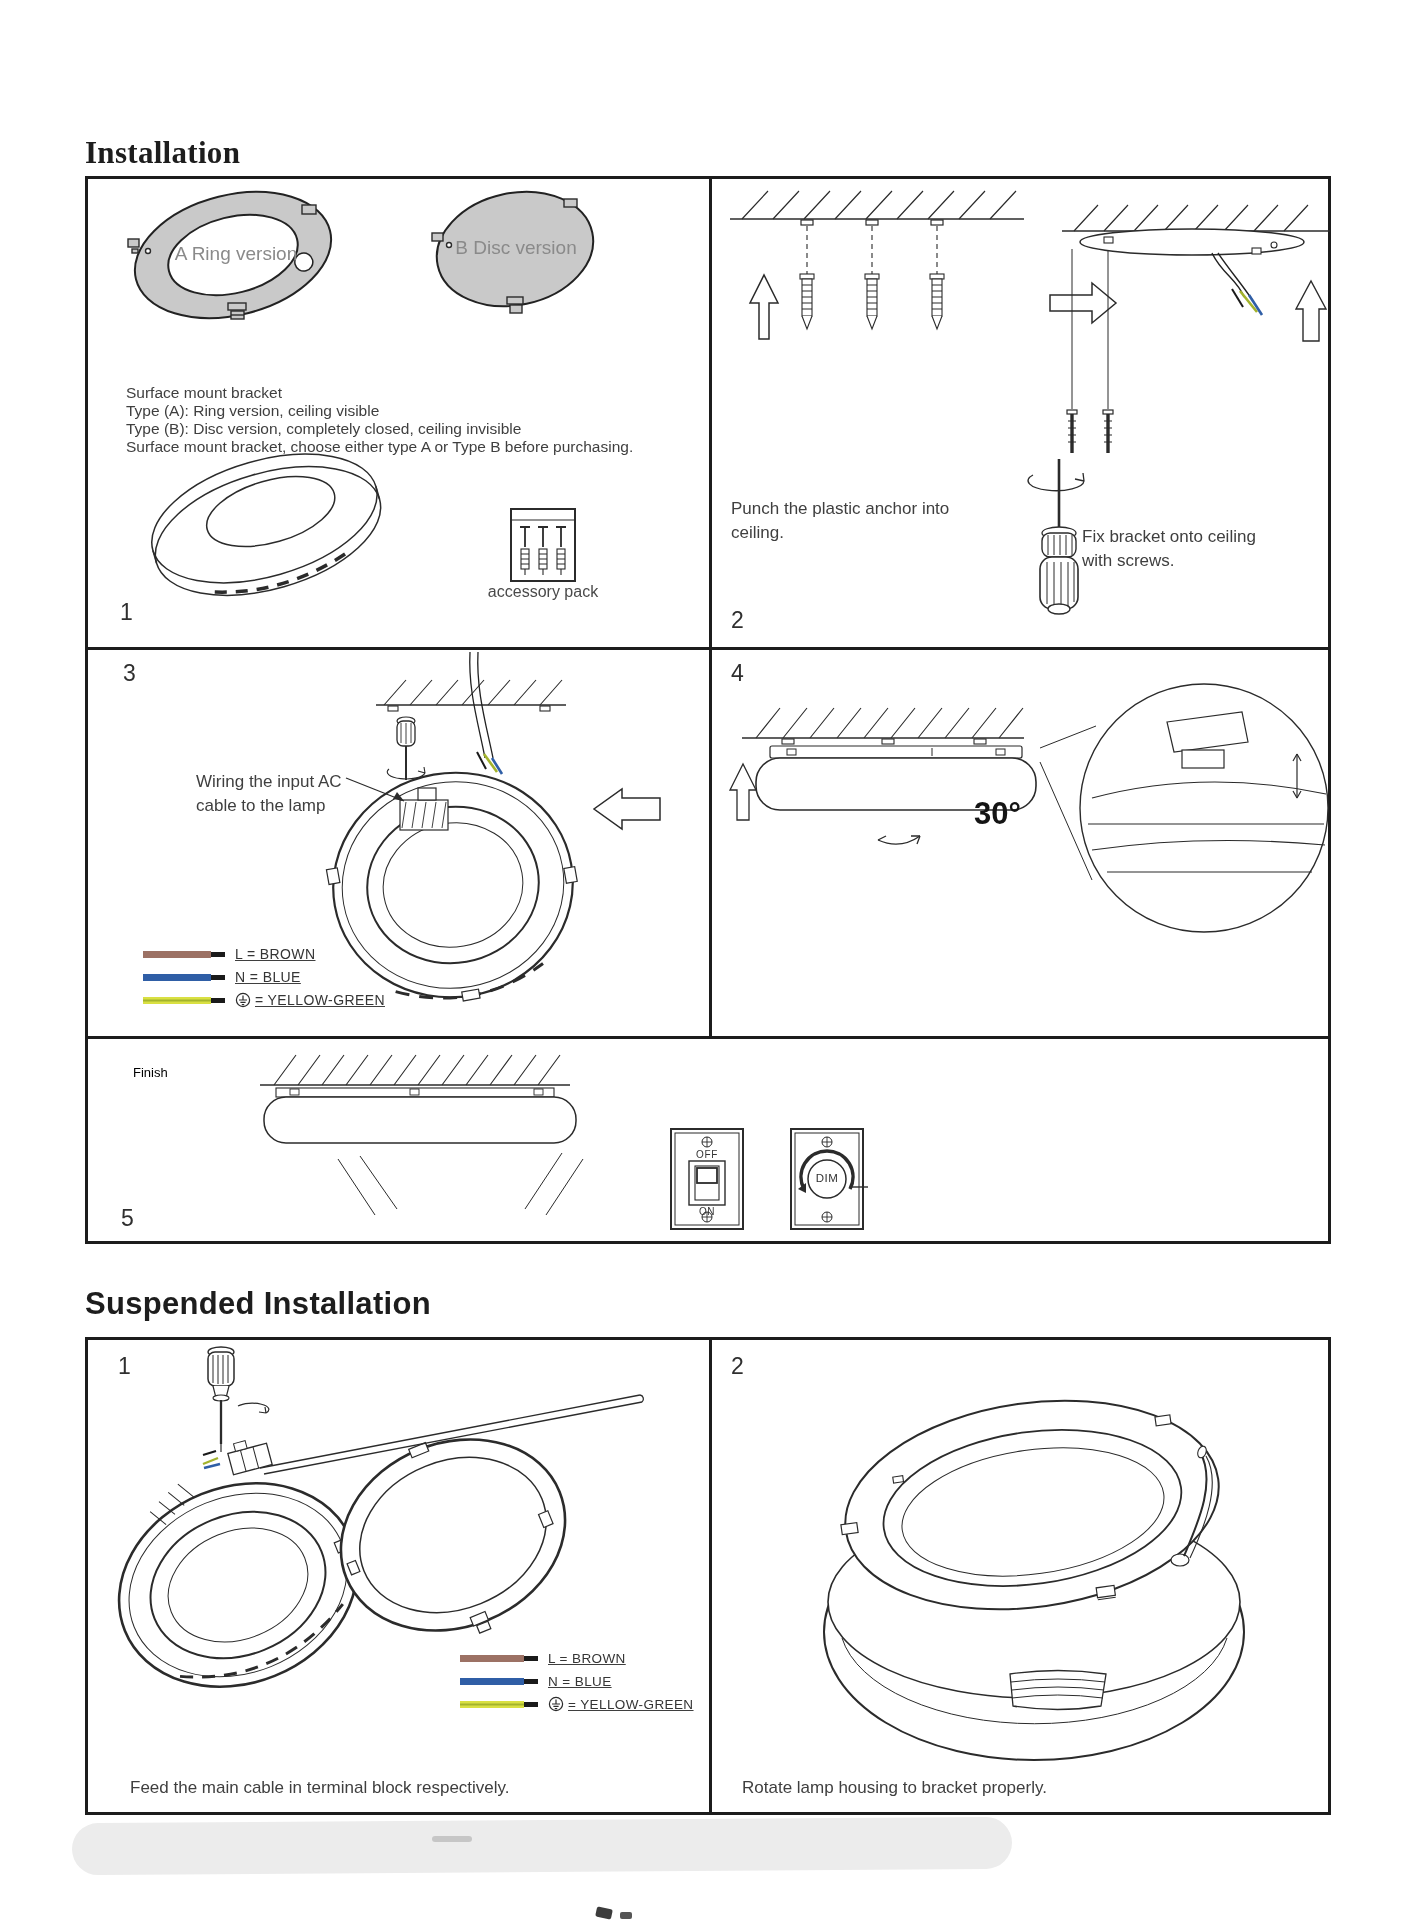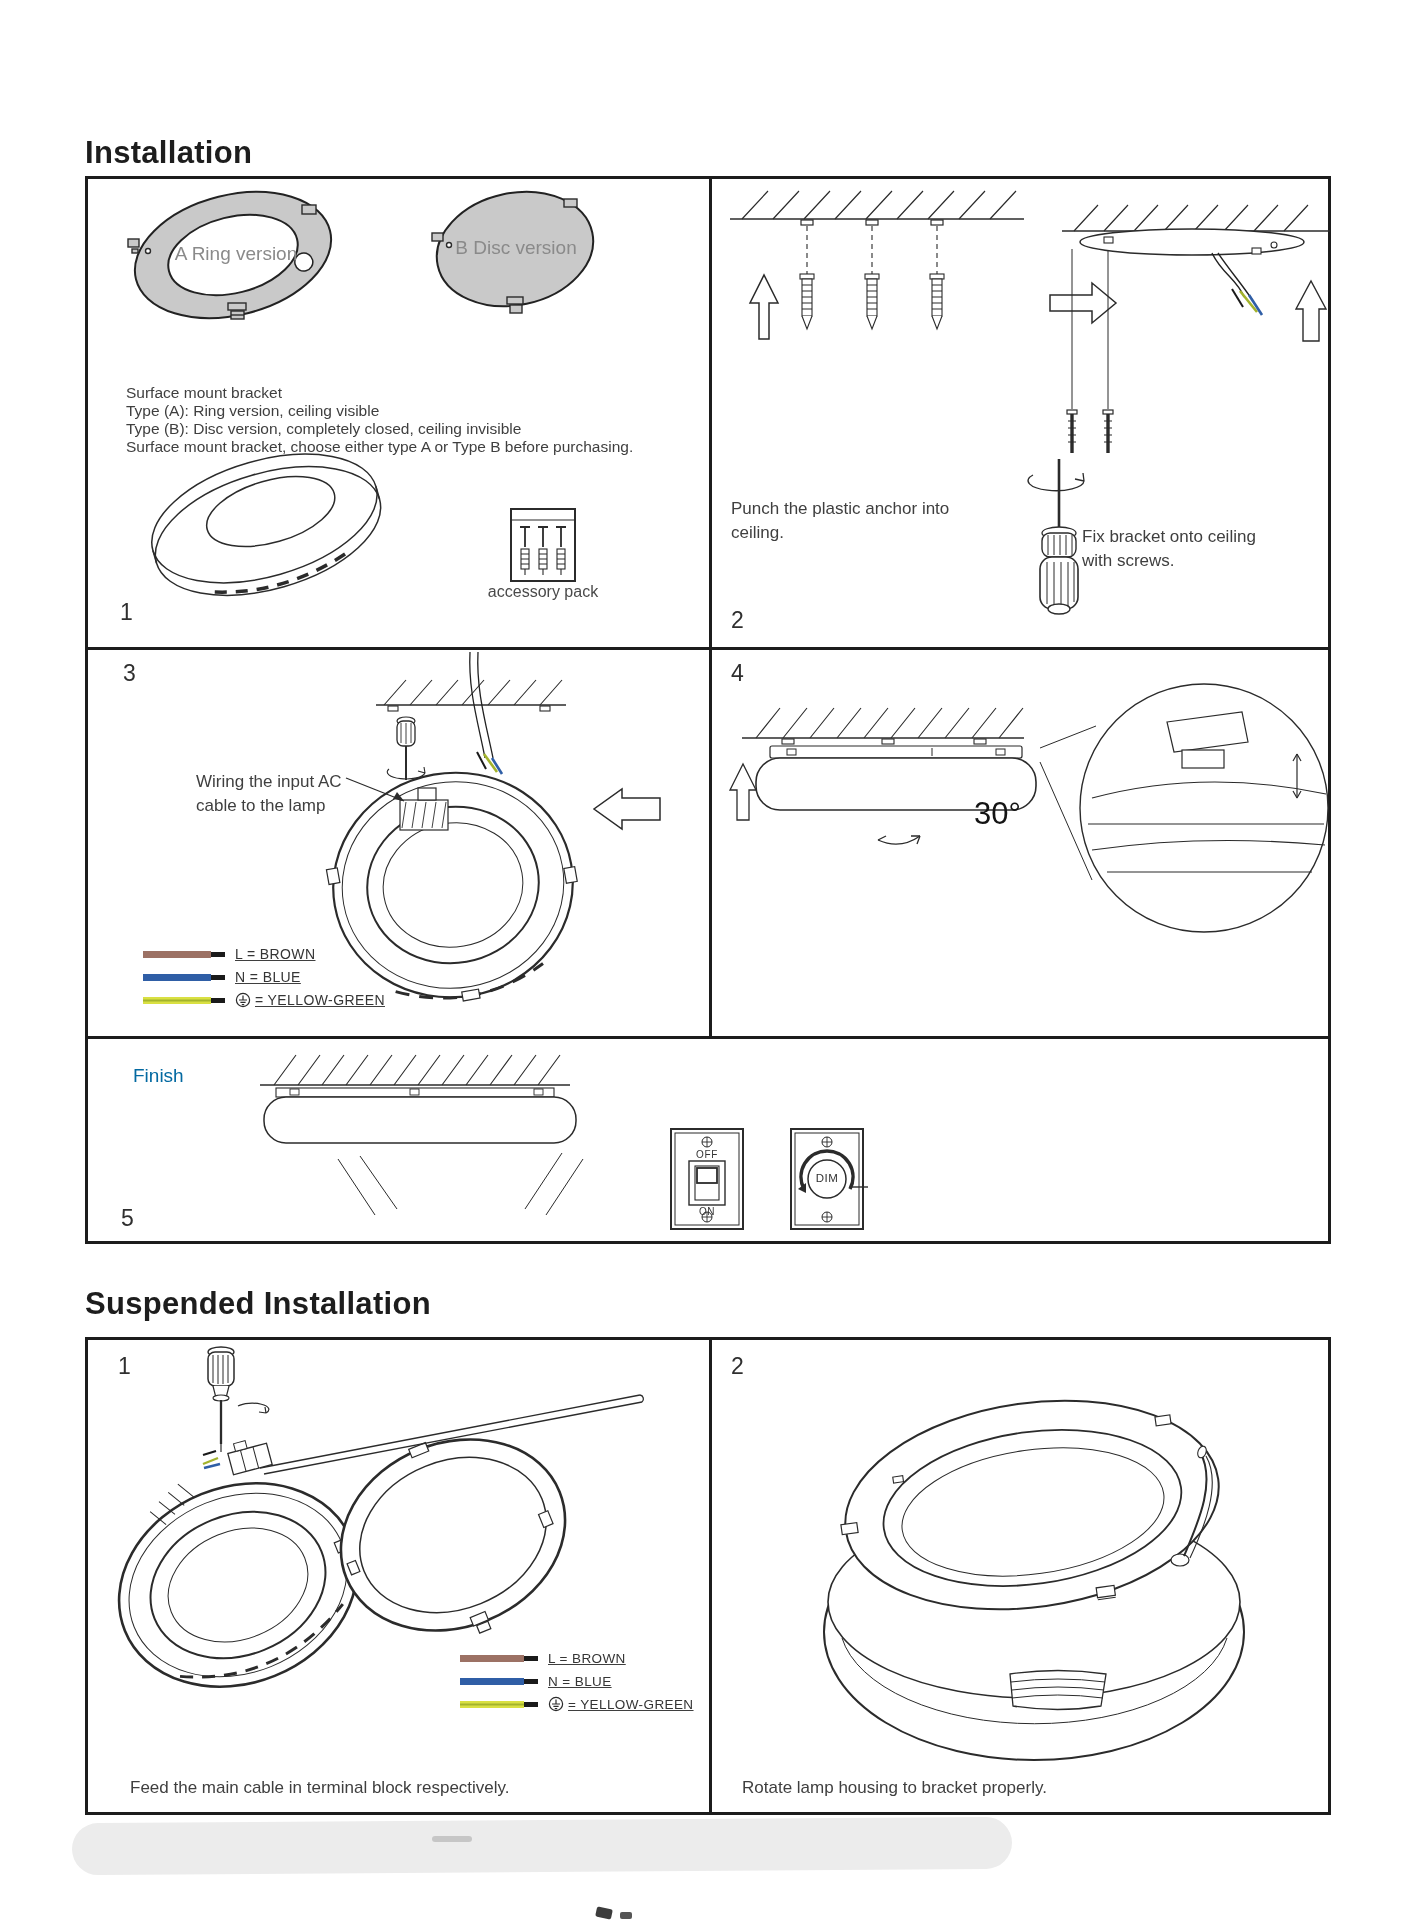--- a/index.html
+++ b/index.html
@@ -11,42 +11,42 @@
   .abs { position:absolute; }
   .sec-title { font-size:31px; font-weight:800; color:#1d1d1d; letter-spacing:.3px; }
   .box { position:absolute; border:3px solid #1c1c1c; background:#fff; }
   .panel { position:absolute; }
   .vdiv { position:absolute; width:3px; background:#1c1c1c; }
   .hdiv { position:absolute; height:3px; background:#1c1c1c; }
   .num { position:absolute; font-size:23px; color:#2f2f2f; }
   .cap { position:absolute; font-size:17px; line-height:24px; color:#3f3f3f; }
   .desc { position:absolute; font-size:15.5px; line-height:18px; color:#3f3f3f; }
   .oval-label { position:absolute; font-size:19px; color:#8a8a8a; text-align:center; }
-  .angle { position:absolute; font-size:31px; color:#141414; font-weight:400; }
-  .finish { position:absolute; font-size:19px; color:#0369a1; }
+  .angle { position:absolute; font-size:31px; color:#141414; font-weight:700; }
+  .finish { position:absolute; font-size:13px; color:#000000; }
   .acc-label { position:absolute; font-size:16px; color:#4a4a4a; text-align:center; }
   .legend { position:absolute;text-decoration:underline; }
   .legend-row { display:flex; align-items:center; margin-bottom:11px; height:12px; }
   .legend-row svg.bar { margin-right:8px; flex:0 0 auto; }
   .legend-row .lbl { font-size:14px; color:#353535; letter-spacing:.4px; white-space:nowrap; }
   .legend-row .earth { margin-right:4px; flex:0 0 auto; }
   .plate-label { position:absolute; width:72px; text-align:center; font-size:10px;
                  letter-spacing:.6px; color:#333; }
   .dim-label { position:absolute; width:72px; text-align:center; font-size:11.5px;
                letter-spacing:.4px; color:#333; }
   .blob { position:absolute; background:#ececec; border-radius:26px; }
   .blob-dash { position:absolute; background:#c6c6c6; border-radius:3px; }
   .edge-mark { position:absolute; background:#3c3c3c; border-radius:2px; }
   svg { position:absolute; left:0; top:0; }
   svg .ln { stroke:#2b2b2b; fill:none; }
 </style>
 </head>
 <body>
 
-<div class="abs sec-title" style="left:85px; top:135px;">Installation</div>
+<div class="abs sec-title" style="left:85px; top:135px;font-family:Liberation Serif, serif;">Installation</div>
 
 <div class="box" style="left:85px; top:176px; width:1246px; height:1068px;">
 
   <div class="vdiv" style="left:621px; top:0; height:857px;"></div>
   <div class="hdiv" style="left:0; top:468px; width:1240px;"></div>
   <div class="hdiv" style="left:0; top:857px; width:1240px;"></div>
 
   <div class="panel" style="left:0; top:0; width:621px; height:468px;">
     <svg width="621" height="468" viewBox="0 0 621 468">
 

